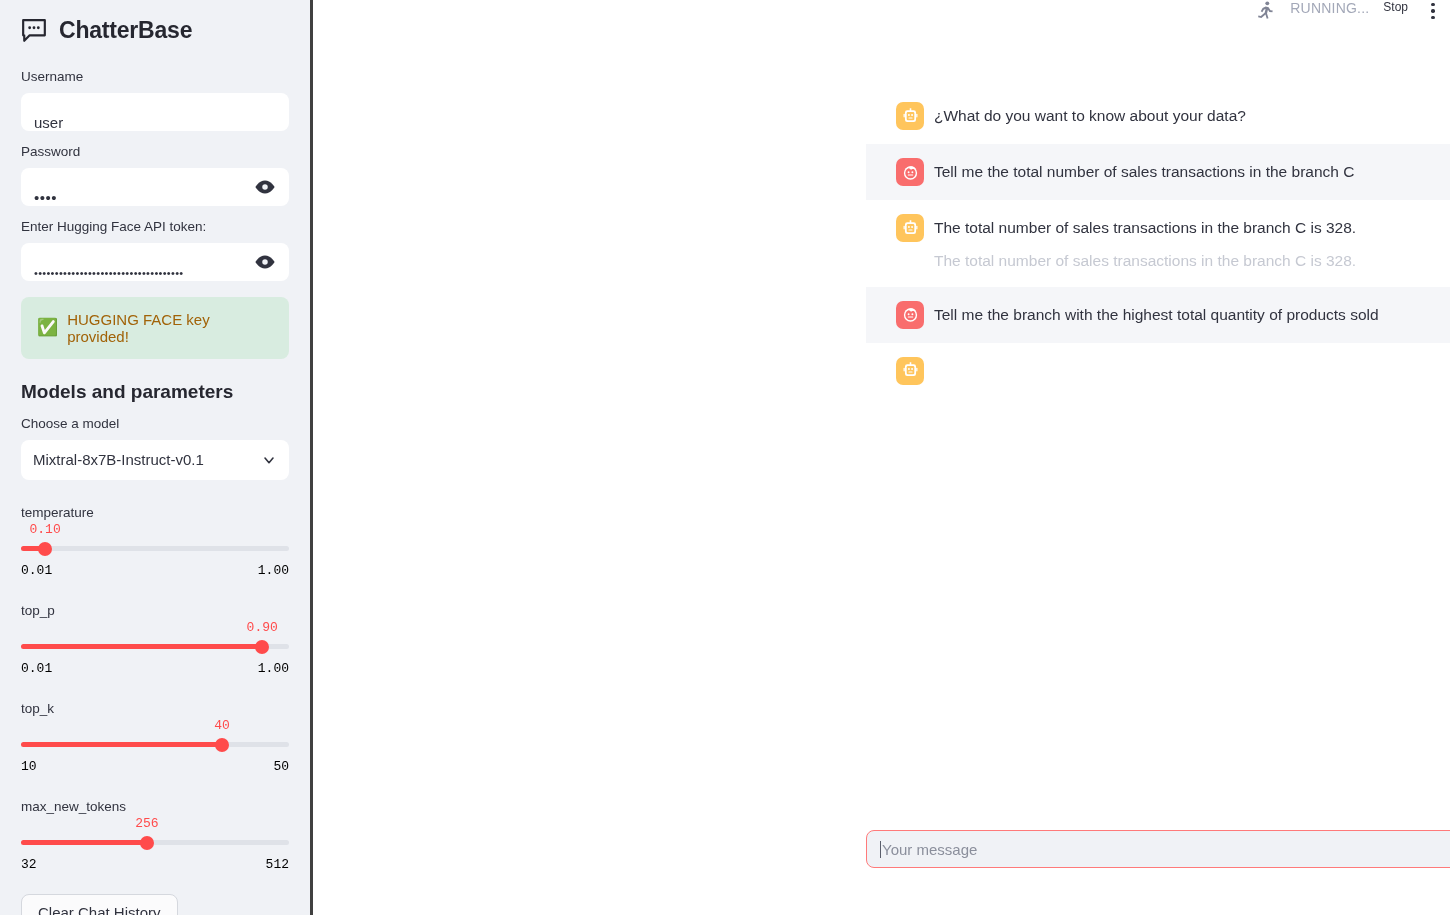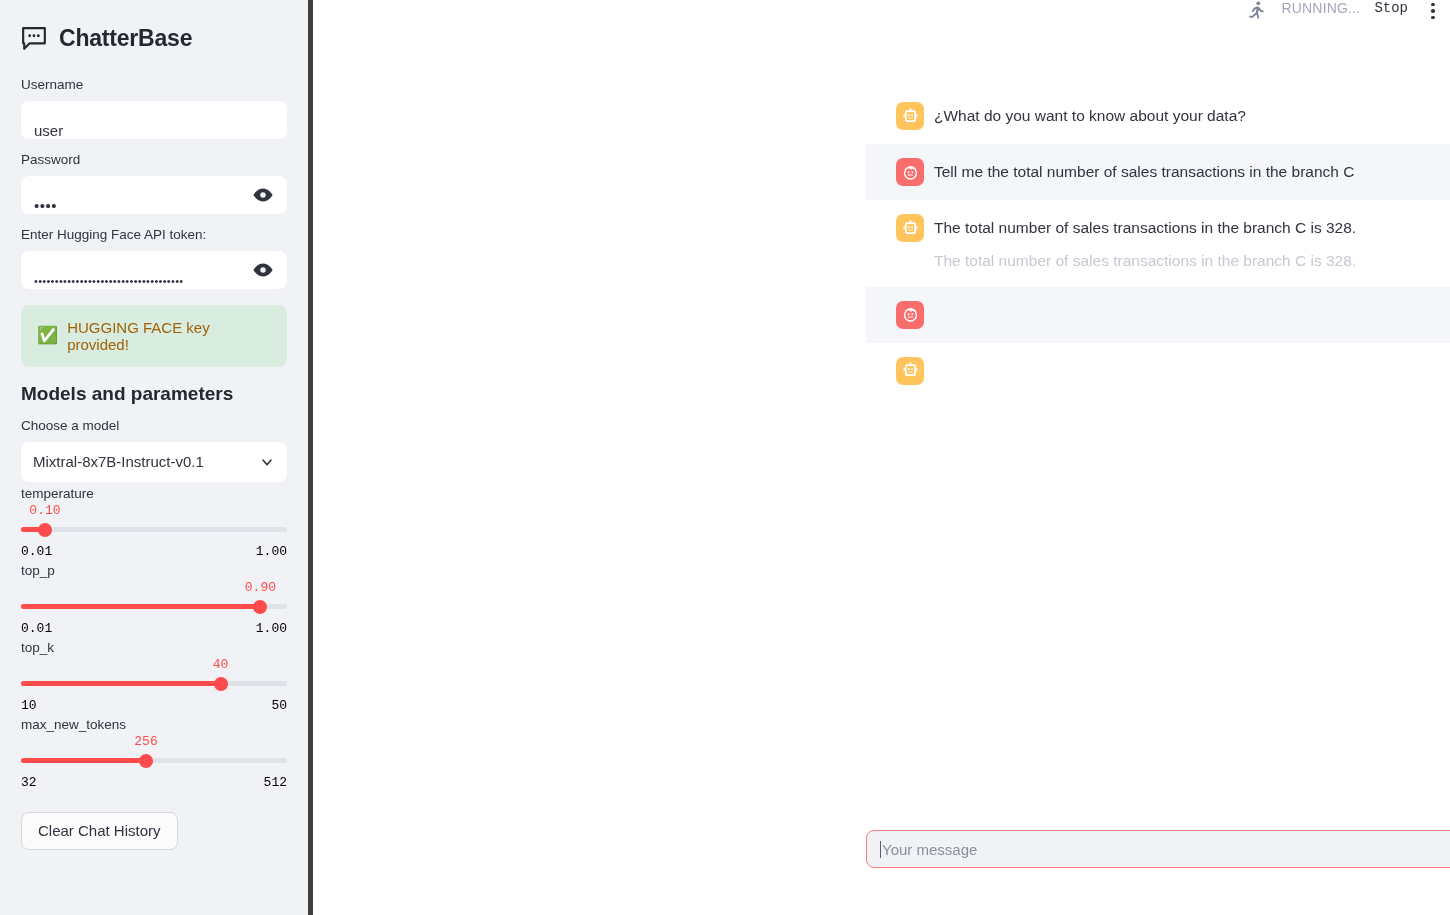--- a/index.html
+++ b/index.html
@@ -8,22 +8,22 @@
     font-family: "Liberation Sans", sans-serif;
     background: #ffffff;
     overflow: hidden;
   }
   .app { display: flex; width: 1450px; height: 915px; }
 
   
   .sidebar {
     width: 313px; height: 915px; flex: 0 0 313px;
     background: #f0f2f6;
-    border-right: 5px solid #404040;
-    padding: 8px 21px;
+    border-right: 3px solid #404040;
+    padding: 0 21px;
     position: relative;
     overflow: hidden;
   }
   .brand {
     display: flex; align-items: center; gap: 12px;
     padding-top: 18px; padding-bottom: 14px;
   }
   .brand-icon { width: 26px; height: 24px; display: block; color: #262730; }
   .brand-title {
     font-size: 23px; font-weight: bold; color: #262730;
@@ -48,33 +48,33 @@
 
   .success-box {
     margin-top: 16px; background: #d8ece0; border-radius: 8px;
     padding: 14px 16px; display: flex; align-items: center; gap: 9px;
   }
   .check-emoji { font-size: 17px; line-height: 1; }
   .success-text { font-size: 15px; color: #a16207; }
 
   .section-title {
     font-size: 19px; font-weight: bold; color: #262730;
-    margin-top: 16px; margin-bottom: 4px;
+    margin-top: 22px; margin-bottom: 4px;
   }
 
   .select-box {
     height: 40px; background: #ffffff; border-radius: 8px;
     display: flex; align-items: center; padding: 0 12px;
     font-size: 15px; color: #31333f; cursor: pointer;
   }
   .select-box .sel-val { flex: 1; }
   .chev { width: 16px; height: 16px; color: #31333f; }
 
   
-  .slider-group { margin-top: 4px; }
+  .slider-group { margin-top: 25px; }
   .slider-name { font-size: 13.5px; color: #31333f; margin-bottom: 2px; }
   .slider-value-row { position: relative; height: 18px; }
   .slider-value {
     position: absolute; font-family: "Liberation Mono", monospace;
     font-size: 13px; color: #ff4b4b; transform: translateX(-50%);
     white-space: nowrap;
   }
   .track-wrap { position: relative; height: 18px; display: flex; align-items: center; }
   .track {
     position: absolute; left: 0; right: 0; height: 5px;
@@ -105,22 +105,22 @@
   
   .main { flex: 1; position: relative; background: #ffffff; height: 915px; }
 
   .topbar {
     position: absolute; top: 0; right: 0; height: 58px;
     display: flex; align-items: flex-start; gap: 14px; padding-right: 6px;
   }
   .run-icon { width: 22px; height: 22px; color: #808495; }
   .run-status { font-size: 14px; color: #a3a8b8; letter-spacing: 0.2px; }
   .stop-btn {
-    font-size: 14px; color: #31333f; cursor: pointer;
-    background: none; border: none; font-family: Liberation Mono, monospace;
+    font-size: 12px; color: #31333f; cursor: pointer;
+    background: none; border: none; font-family: Liberation Sans, sans-serif;
   }
   .kebab {
     width: 22px; height: 22px; display: flex; flex-direction: column;
     align-items: center; justify-content: center; gap: 3px; cursor: pointer;
   }
   .kebab i { width: 3.5px; height: 3.5px; border-radius: 50%; background: #31333f; display: block; }
 
   .chat { position: absolute; top: 88px; left: 0; right: 0; }
   .msg {
     display: flex; align-items: flex-start; gap: 10px;
@@ -366,20 +366,23 @@
         <span class="avatar user">
           <svg viewBox="0 0 24 24" fill="currentColor">
             <circle cx="12" cy="12.6" r="8.4"></circle>
             <circle cx="12" cy="12.6" r="6.6" fill="#f96d6d"></circle>
             <circle cx="9.6" cy="11.6" r="1.2" fill="#fff"></circle>
             <circle cx="14.4" cy="11.6" r="1.2" fill="#fff"></circle>
             <path d="M9.2 15.2h5.6" stroke="#fff" stroke-width="1.3" stroke-linecap="round" fill="none"></path>
             <path d="M13 4.2c2.6 0 4.6 1.4 5.4 3.2-2.2-.6-4.2-.2-5.8 1.1-1.2-1.6-3-2.4-5.2-2.2C8.4 5.1 10.6 4.2 13 4.2z" fill="#fff"></path>
           </svg>
         </span>
+        <div class="msg-body">
+          <div class="msg-text">Tell me the branch with the highest total quantity of products sold</div>
+        </div>
       </div>
 
       <div class="msg">
         <span class="avatar bot">
           <svg viewBox="0 0 24 24" fill="currentColor">
             <path d="M11 1.5h2V4h3.2A2.8 2.8 0 0 1 19 6.8v9.4A2.8 2.8 0 0 1 16.2 19H7.8A2.8 2.8 0 0 1 5 16.2V6.8A2.8 2.8 0 0 1 7.8 4H11V1.5z"></path>
             <rect x="7.2" y="6.3" width="9.6" height="10.4" rx="1.6" fill="#ffc55c"></rect>
             <circle cx="10" cy="10" r="1.25" fill="#fff"></circle>
             <circle cx="14" cy="10" r="1.25" fill="#fff"></circle>
             <rect x="9.4" y="13.2" width="5.2" height="1.3" rx="0.65" fill="#fff"></rect>

